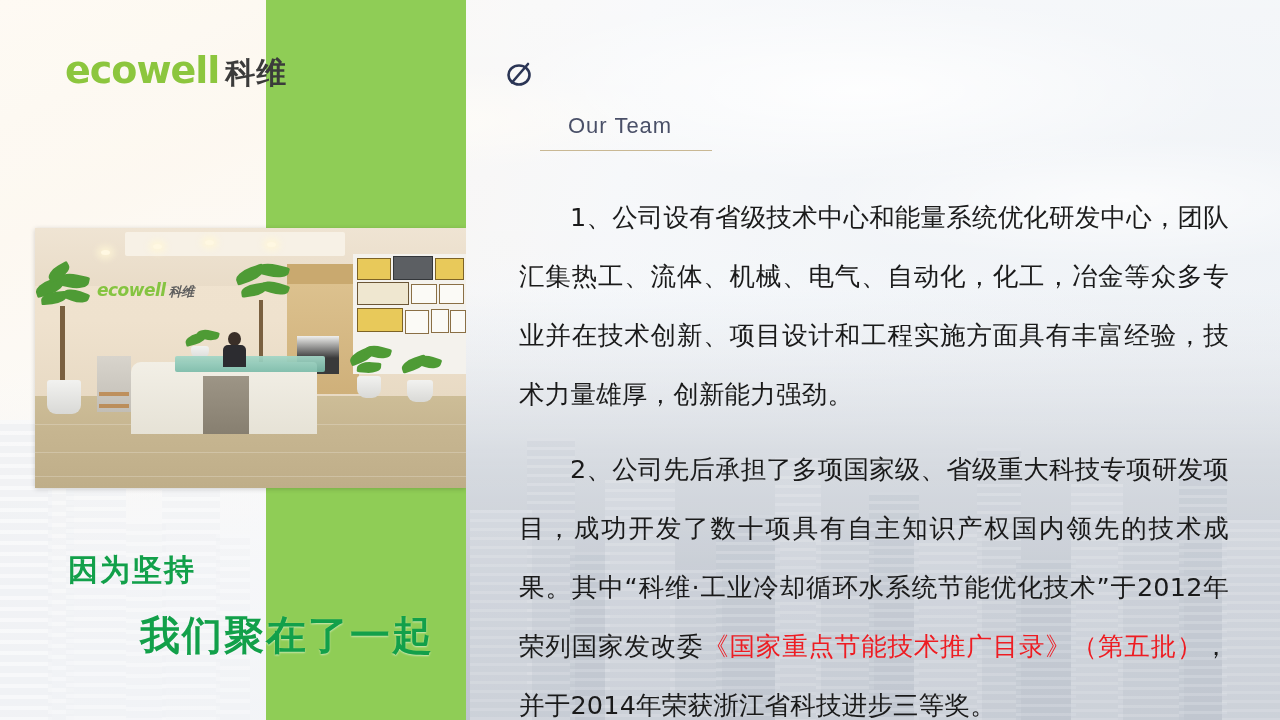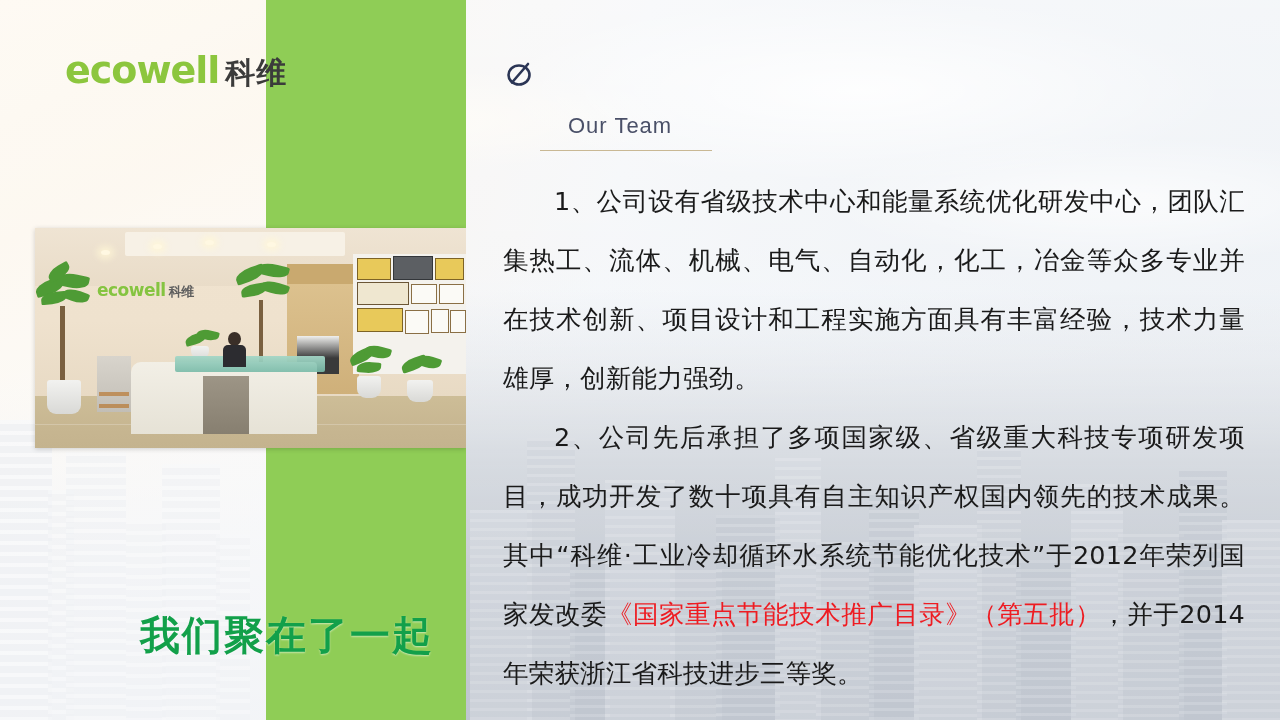--- a/index.html
+++ b/index.html
@@ -77,23 +77,24 @@
     font-family:"DejaVu Sans",sans-serif;
     font-size:38px;font-weight:700;color:#8cc63e;letter-spacing:-1px;
   }
   .logo-cn{
     font-family:"DejaVu Sans",sans-serif;
     font-size:30px;font-weight:700;color:#3b3b3b;margin-left:6px;letter-spacing:1px;
   }
 
   
   .photo{
-    position:absolute;left:35px;top:228px;width:431px;height:220px;
+    position:absolute;left:35px;top:228px;width:431px;height:260px;
     overflow:hidden;background:#d9cbb4;
     box-shadow:0 1px 5px rgba(0,0,0,.18);
+    font-style:italic;
   }
   .ph-wall{position:absolute;left:0;top:0;width:431px;height:168px;
     background:linear-gradient(180deg,#f0e3cf 0%,#efe2ce 55%,#e8dac4 100%);}
   .ph-ceiling{position:absolute;left:0;top:0;width:431px;height:58px;
     background:linear-gradient(180deg,#efe4d3,#e9dcc8);}
   .ph-ceil-panel{position:absolute;left:90px;top:4px;width:220px;height:24px;
     background:#f7f1e6;border-radius:2px;}
   .ph-light{position:absolute;width:9px;height:5px;border-radius:50%;
     background:#fff8e2;box-shadow:0 0 7px 4px rgba(255,246,214,.8);}
   .ph-floor{position:absolute;left:0;top:168px;width:431px;height:92px;
@@ -159,21 +160,21 @@
     background:#c9b894;
   }
 
   .body-text{
     position:absolute;left:503px;top:172px;width:742px;
     font-family:"DejaVu Sans",sans-serif;
     font-size:25.5px;color:#1a1a1a;line-height:59px;
     text-align:justify;text-justify:inter-ideograph;
     letter-spacing:.2px;
   }
-  .body-text p{margin:0;text-indent:2em;}
+  .body-text p{margin:16px;text-indent:2em;}
   .body-text p + p{margin-top:0;}
   .red{color:#ee1c22;}
 </style>
 </head>
 <body>
 
 <div class="slide">
 
   <div class="bg">
     <div class="bg-sky"></div>
@@ -295,20 +296,21 @@
 
       <div class="ph-desk"></div>
       <div class="ph-glass"></div>
       <div class="ph-desk-mid"></div>
       <div class="ph-person">
         <div class="head"></div>
           <div class="body"></div>
       </div>
     </div>
 
+    <div class="slogan1">因为坚持</div>
     <div class="slogan2">我们聚在了一起</div>
   </div>
 
   <div class="title-row">
     <span class="dia-icon">
       <svg width="30" height="30" viewBox="0 0 30 30">
         <ellipse cx="14" cy="17" rx="10.5" ry="9.5" fill="none" stroke="#2b3555" stroke-width="2.6"></ellipse>
         <line x1="7" y1="24.5" x2="23" y2="6" stroke="#2b3555" stroke-width="2.6" stroke-linecap="round"></line>
       </svg>
     </span>

